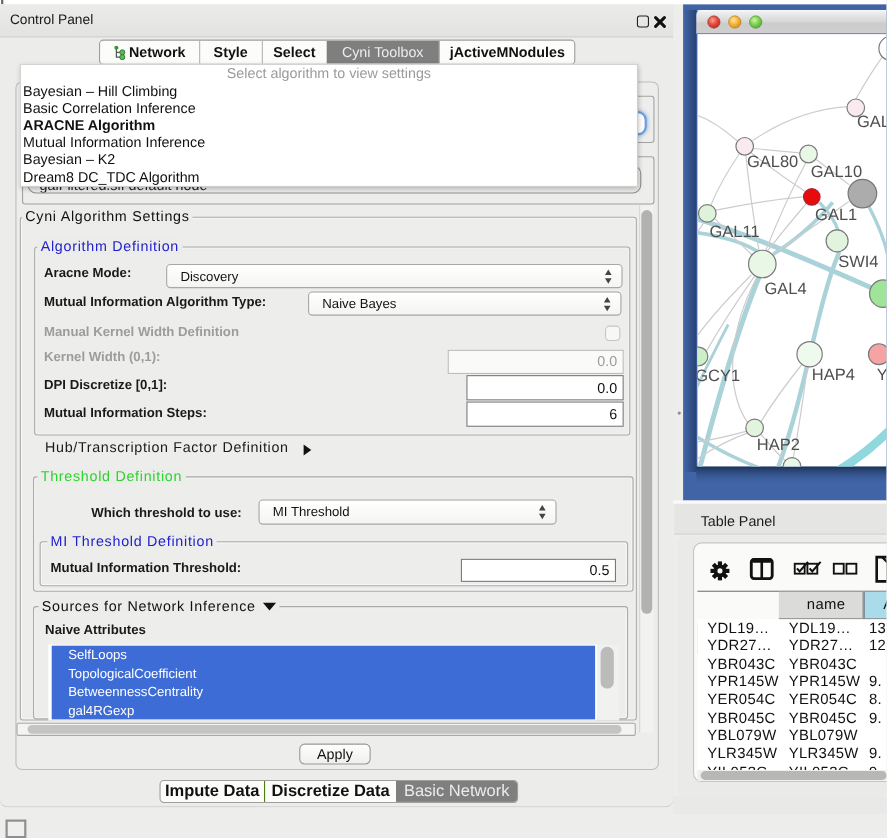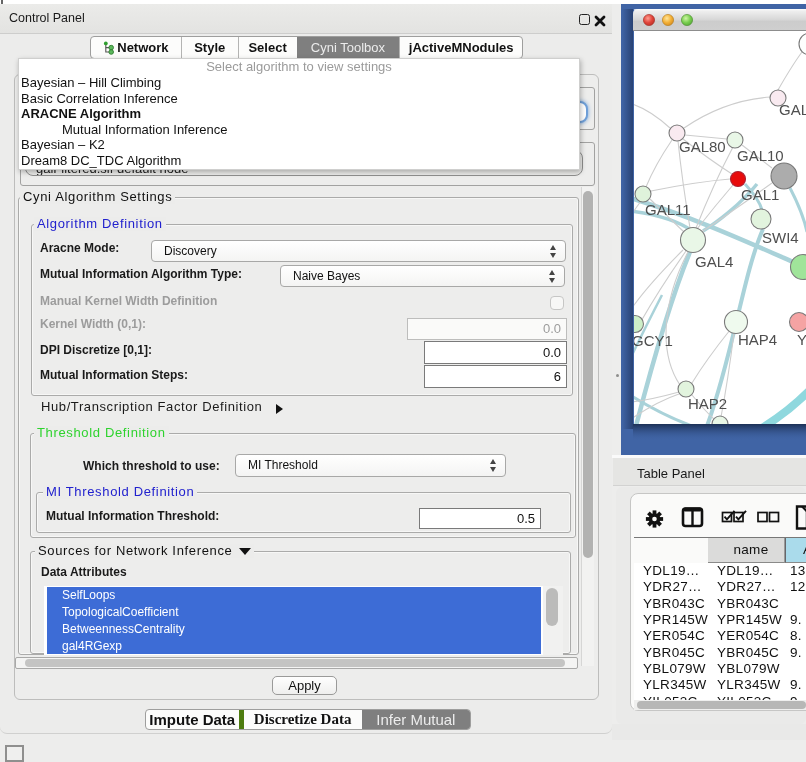--- a/index.html
+++ b/index.html
@@ -82,49 +82,49 @@
   <div class="abs" style="left:276px;top:400px;width:0;height:0;border-left:7.5px solid #111;border-top:5.5px solid transparent;border-bottom:5.5px solid transparent;"></div>
 
   <div class="grp" style="left:30px;top:429px;width:544px;height:103px;"></div>
   <div class="gtitle" style="left:34px;top:422px;color:#2ED32E;">Threshold Definition</div>
   <div class="lbl" style="left:83px;top:455px;">Which threshold to use:</div>
   <div class="combo" style="left:235px;top:450px;width:271px;height:23px;">MI Threshold<div class="spin"></div></div>
 
   <div class="grp" style="left:36px;top:488px;width:533px;height:39px;"></div>
   <div class="gtitle" style="left:43px;top:481px;color:#2121CE;">MI Threshold Definition</div>
   <div class="lbl" style="left:46px;top:505px;">Mutual Information Threshold:</div>
-  <div class="field" style="left:419px;top:504px;width:122px;height:21px;line-height:19px;">0.5</div>
+  <div class="field" style="left:419px;top:504px;width:141px;height:21px;line-height:19px;">0.5</div>
 
   <div class="grp" style="left:30px;top:547px;width:539px;height:101px;"></div>
   <div class="gtitle" style="left:35px;top:540px;color:#111;">Sources for Network Inference<span style="display:inline-block;width:0;height:0;border-top:7.5px solid #111;border-left:6.5px solid transparent;border-right:6.5px solid transparent;margin-left:7px;"></span></div>
-  <div class="lbl" style="left:41px;top:561px;font-size:12px;">Data Attributes</div>
+  <div class="lbl" style="left:41px;top:561px;font-size:12px;">Naive Attributes</div>
 
   <div class="abs" style="left:44px;top:582px;width:499px;height:69px;background:#FFF;"></div>
   <div class="abs" style="left:47px;top:583px;width:494px;height:67px;background:#3D6CD6;color:#FFF;font-size:12px;line-height:17px;padding-left:15px;box-sizing:border-box;">SelfLoops<br>TopologicalCoefficient<br>BetweennessCentrality<br>gal4RGexp</div>
   <div class="abs" style="left:543px;top:582px;width:20px;height:69px;background:#F1F1F0;"></div>
   <div class="abs" style="left:546px;top:584px;width:12px;height:38px;background:#BBBBBA;border-radius:6px;"></div>
 
   <div class="abs" style="left:15px;top:653px;width:563px;height:12px;background:#F4F4F3;border:1px solid #A9A9A8;border-radius:2px;box-sizing:border-box;"></div>
   <div class="abs" style="left:25px;top:654.5px;width:540px;height:8px;background:#C4C4C3;border-radius:4px;"></div>
 
   <div class="abs" style="left:272px;top:672px;width:65px;height:19px;border:1px solid #9A9A99;border-radius:5px;background:linear-gradient(#FEFEFE,#EFEFEE);font-size:13px;text-align:center;line-height:18px;color:#111;box-sizing:border-box;">Apply</div>
 
   <div class="abs" style="left:145px;top:705px;width:324px;height:19px;display:flex;border:1px solid #9E9E9D;border-radius:4px;background:#FCFCFB;font-size:15px;font-weight:bold;color:#111;overflow:hidden;">
     <div style="width:94px;text-align:center;line-height:19px;">Impute Data</div>
-    <div style="width:120px;text-align:center;line-height:19px;border-left:5px solid #4d7c0f;font-family:Liberation Serif, serif;">Discretize Data</div>
-    <div style="width:110px;text-align:center;line-height:19px;background:#7F7F7F;color:#ECECEC;font-weight:normal;">Infer Mutual</div>
+    <div style="width:120px;text-align:center;line-height:19px;border-left:1px solid #4d7c0f;">Discretize Data</div>
+    <div style="width:110px;text-align:center;line-height:19px;background:#7F7F7F;color:#ECECEC;font-weight:normal;">Basic Network</div>
   </div>
 </div>
 
 <div class="abs" style="left:18px;top:58px;width:562px;height:112px;background:#FFF;border:1px solid #CFCFCE;box-shadow:1px 2px 5px rgba(0,0,0,0.28);box-sizing:border-box;z-index:50;font-size:13px;color:#111;">
   <div style="height:16px;line-height:15px;text-align:center;color:#9B9B9B;">Select algorithm to view settings</div>
   <div style="height:15.6px;line-height:15px;padding-left:2px;">Bayesian – Hill Climbing</div>
   <div style="height:15.6px;line-height:15px;padding-left:2px;">Basic Correlation Inference</div>
   <div style="height:15.6px;line-height:15px;padding-left:2px;font-weight:bold;">ARACNE Algorithm</div>
-  <div style="height:15.6px;line-height:15px;padding-left:2px;margin-left:41px;">Mutual Information Inference</div>
+  <div style="height:15.6px;line-height:15px;padding-left:2px;">Mutual Information Inference</div>
   <div style="height:15.6px;line-height:15px;padding-left:2px;">Bayesian – K2</div>
   <div style="height:15.6px;line-height:15px;padding-left:2px;">Dream8 DC_TDC Algorithm</div>
 </div>
 
 <div class="abs" style="left:616px;top:374px;width:3px;height:3px;background:#8E8E8D;border-radius:1.5px;"></div>
 
 <div class="abs" style="left:5px;top:745px;width:19px;height:17px;border:2px solid #8F8F8E;background:#EFEFEE;box-sizing:border-box;"></div>
 
 <div class="abs" style="left:621px;top:4px;width:185px;height:451px;background:#4064A5;"></div>
 <div id="netsvg" class="abs" style="left:621px;top:4px;width:185px;height:451px;">

